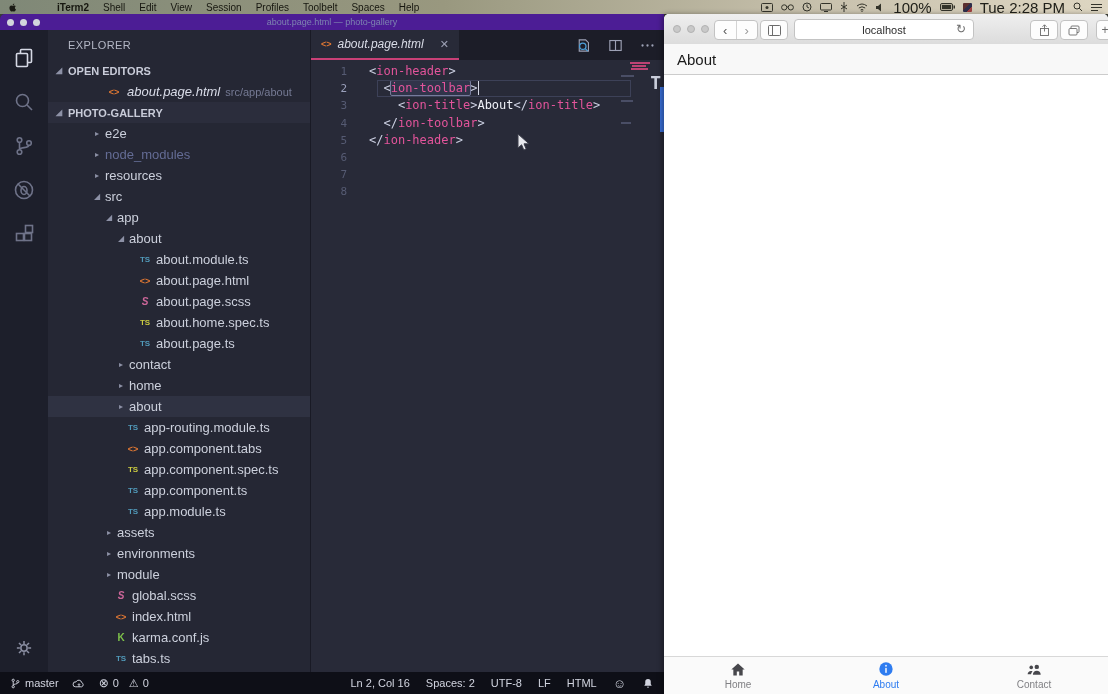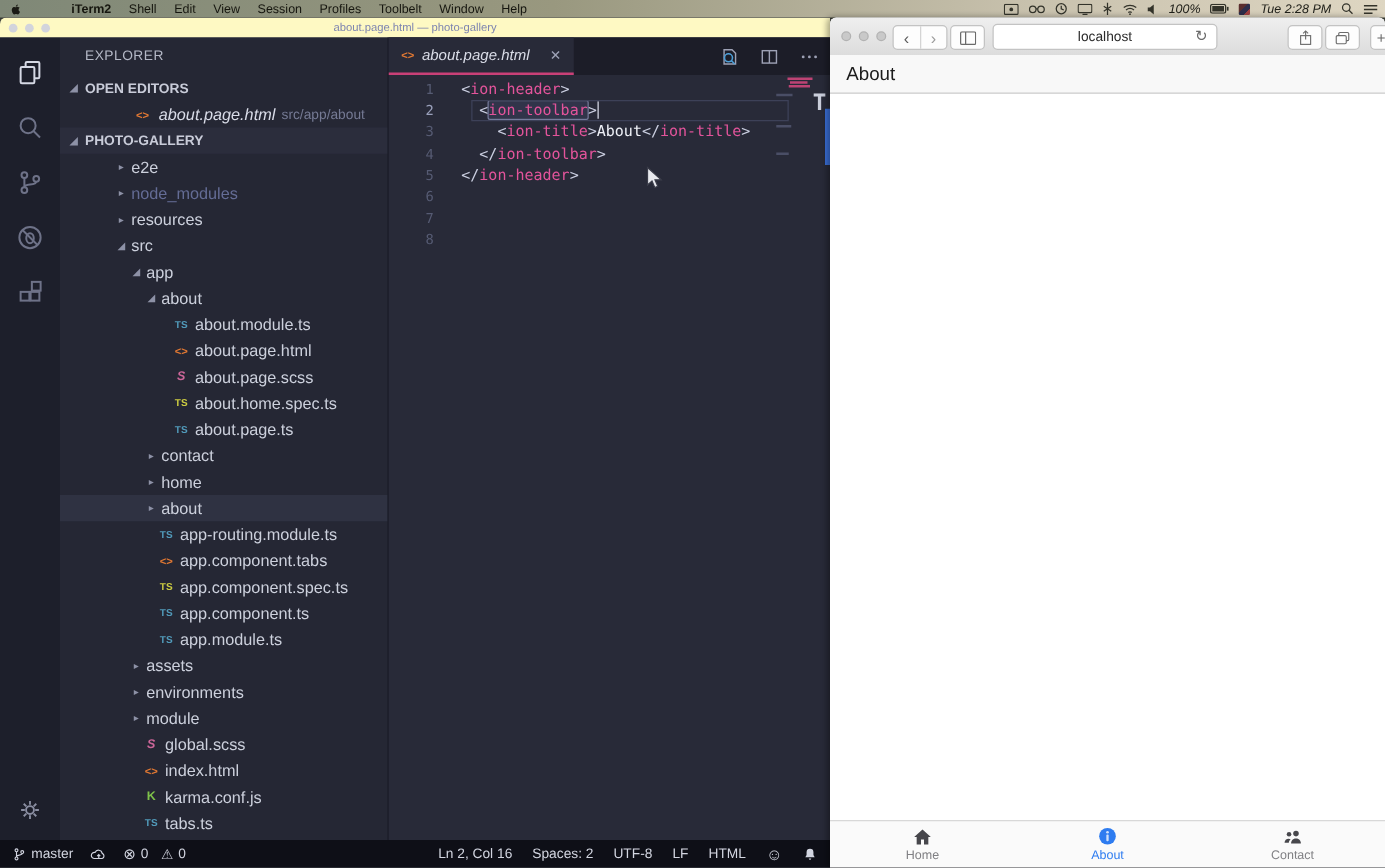--- a/index.html
+++ b/index.html
@@ -4,28 +4,28 @@
 <style>
   html,body{margin:0;padding:0;}
   body{width:1108px;height:694px;position:relative;overflow:hidden;background:#3a3d36;
        font-family:"Liberation Sans",sans-serif;-webkit-font-smoothing:antialiased;}
   
   .menubar{position:absolute;left:0;top:0;width:1108px;height:14px;
     background:linear-gradient(90deg,#7f8877 0%,#99987f 40%,#c9c2ae 75%,#ded6c2 100%);
     display:flex;align-items:center;padding:0 6px;box-sizing:border-box;font-size:10px;color:#16160f;gap:0;}
   .menu-item{padding:0 7px;white-space:nowrap;}
   .menu-item.bold{font-weight:bold;}
-  .mb-right{margin-left:auto;display:flex;align-items:center;gap:8px;font-size:10px;color:#20201a;font-style:italic;}
+  .mb-right{margin-left:auto;display:flex;align-items:center;gap:8px;font-size:15px;color:#20201a;}
   .mb-right svg{display:block;}
   .applelogo{width:10px;height:11px;margin:0 4px 0 2px;}
   .appsquare{width:9px;height:9px;background:linear-gradient(135deg,#5a2e2e 0 40%,#2e2e4a 40% 70%,#a04040 70%);border-radius:1px;}
   
   .vscode{position:absolute;left:0;top:14px;width:664px;height:680px;background:#282a38;
     border-radius:5px 0 0 0;overflow:hidden;}
-  .vs-titlebar{height:16px;background:#fef9c3;position:relative;}
+  .vs-titlebar{height:16px;background:#4c1d95;position:relative;}
   .vs-title{position:absolute;left:0;right:0;top:0;height:16px;line-height:16px;text-align:center;
     font-size:9px;color:#7d84b0;}
   .lights{position:absolute;left:7px;top:5px;display:flex;gap:6px;}
   .light{width:7px;height:7px;border-radius:50%;background:#d2d4dc;}
   .saf-light{width:8px;height:8px;border-radius:50%;background:#c9c9c9;border:1px solid #b2b2b2;box-sizing:border-box;}
   .vs-body{position:absolute;top:16px;left:0;right:0;bottom:22px;display:flex;}
   
   .activitybar{width:48px;background:#1d1f2b;display:flex;flex-direction:column;align-items:center;
     padding-top:6px;box-sizing:border-box;position:relative;}
   .ab-icon{width:48px;height:44px;display:flex;align-items:center;justify-content:center;}
@@ -117,21 +117,21 @@
     <path fill="#1a1a14" d="M16.5 12.8c0-2.4 2-3.6 2.1-3.7-1.1-1.7-2.9-1.9-3.5-1.9-1.5-.2-2.9.9-3.7.9-.8 0-1.9-.9-3.2-.9-1.6 0-3.1 1-4 2.4-1.7 2.9-.4 7.3 1.2 9.7.8 1.2 1.8 2.5 3 2.4 1.2 0 1.7-.8 3.2-.8s1.9.8 3.2.8c1.3 0 2.2-1.2 3-2.4.9-1.4 1.3-2.7 1.3-2.8-.1 0-2.6-1-2.6-3.7zM14 5.6c.7-.8 1.1-1.9 1-3-1 0-2.1.7-2.8 1.5-.6.7-1.2 1.8-1 2.9 1 .1 2.1-.6 2.8-1.4z"></path>
   </svg>
   <span style="display:flex;margin-left:28px;">
       <span class="menu-item bold">iTerm2</span>
       <span class="menu-item">Shell</span>
       <span class="menu-item">Edit</span>
       <span class="menu-item">View</span>
       <span class="menu-item">Session</span>
       <span class="menu-item">Profiles</span>
       <span class="menu-item">Toolbelt</span>
-      <span class="menu-item">Window</span>
+      <span class="menu-item">Spaces</span>
       <span class="menu-item">Help</span>
     </span>
   <div class="mb-right">
     <svg width="12" height="9" viewBox="0 0 12 9">
         <rect x=".5" y=".5" width="11" height="8" rx="1" stroke="#33332a" fill="none"></rect>
         <circle cx="6" cy="4.5" r="1.5" fill="#33332a"></circle>
       </svg>
     <svg width="13" height="8" viewBox="0 0 13 8">
         <circle cx="3.2" cy="4.4" r="2.6" stroke="#33332a" fill="none"></circle>
         <circle cx="9.8" cy="4.4" r="2.6" stroke="#33332a" fill="none"></circle>

